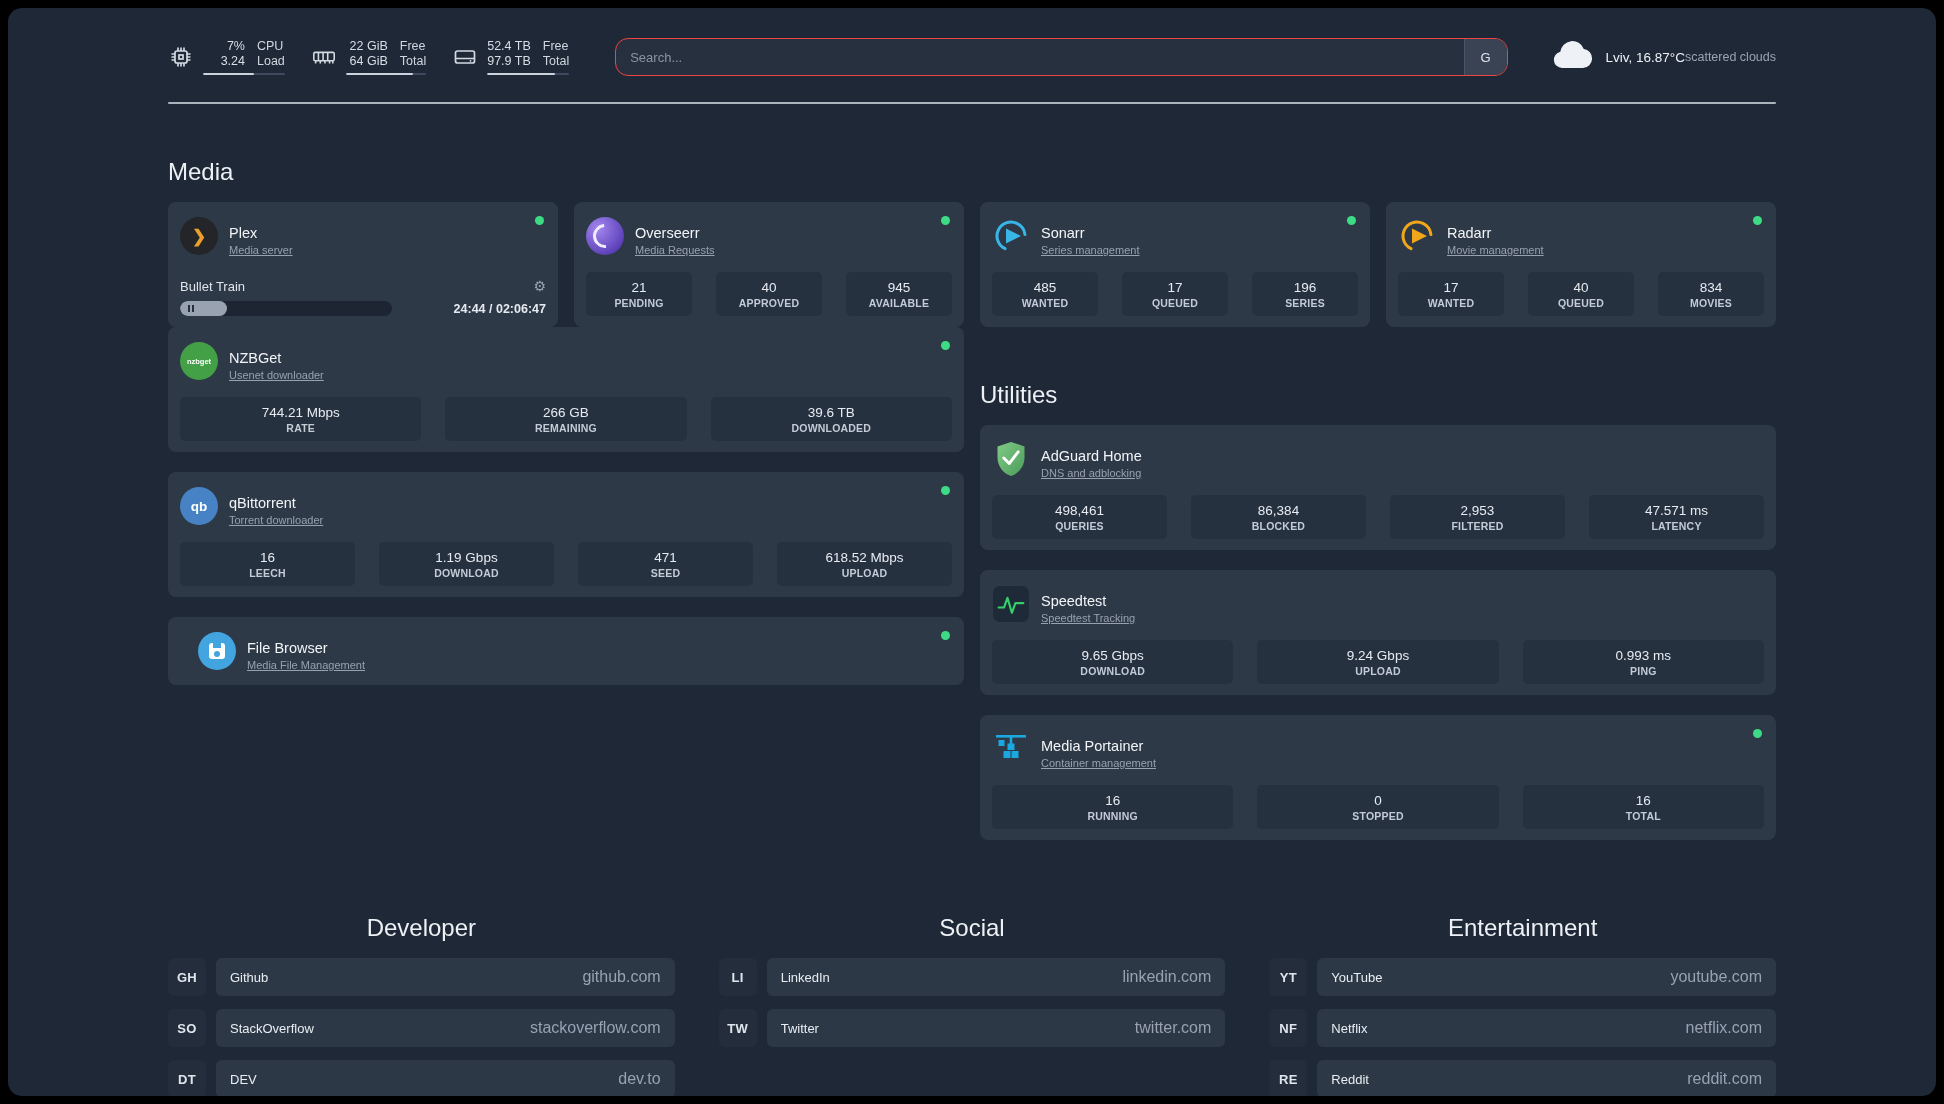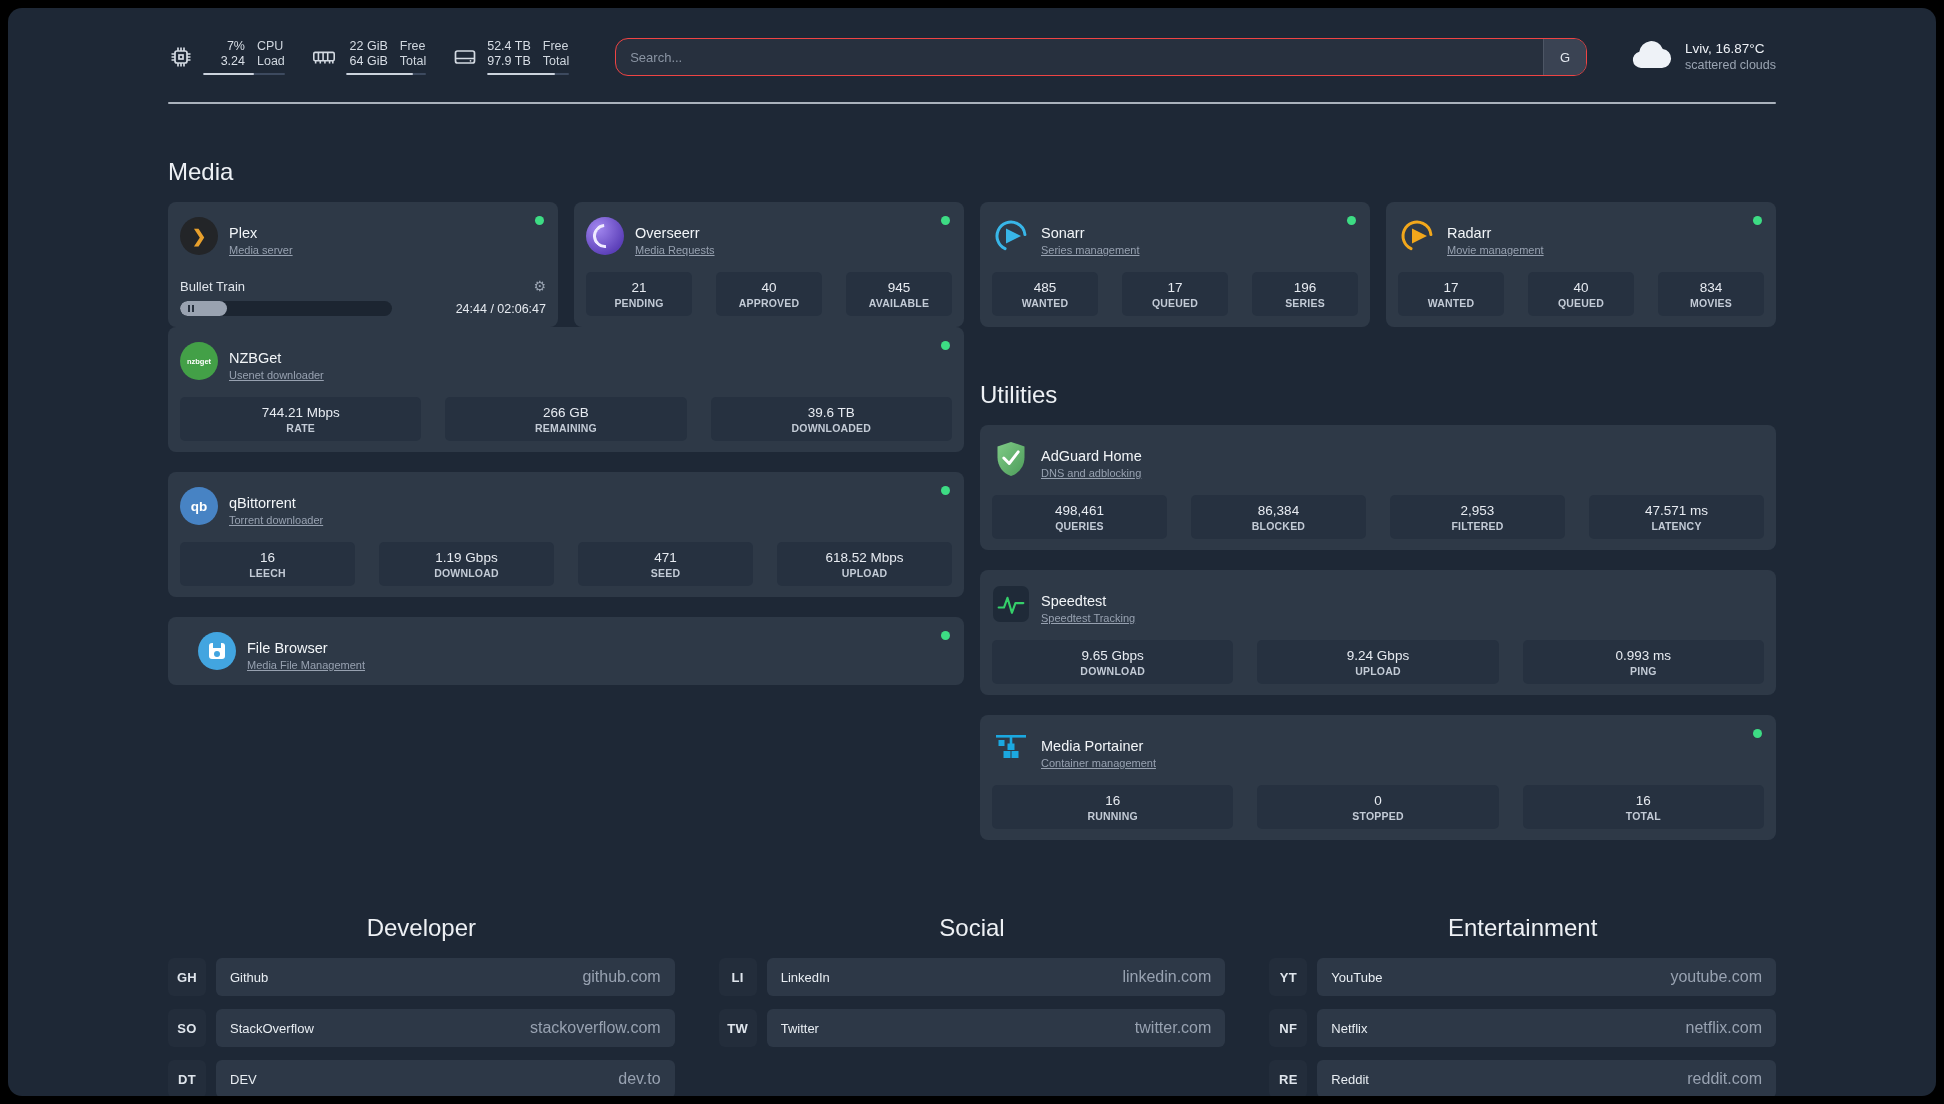--- a/index.html
+++ b/index.html
@@ -18,21 +18,21 @@
   .res-col-labels{color:#cfd6de;}
   .res-bar{margin-top:4px;height:2px;background:#3d4a5f;border-radius:2px;position:relative;overflow:hidden;}
   .res-bar-fill{position:absolute;left:0;top:0;bottom:0;background:#ccd3dd;border-radius:2px;}
 
   .search-wrap{flex:1;margin:0 42px 0 46px;display:flex;height:36px;border:1px solid #ef4444;border-radius:13px;background:#27303e;overflow:hidden;}
   .search-input{flex:1;background:transparent;border:none;outline:none;color:#dde3ea;font-size:13px;padding:0 14px;font-family:"Liberation Sans",sans-serif;}
   .search-input::placeholder{color:#8a94a3;}
   .search-provider{width:42px;display:flex;align-items:center;justify-content:center;background:#3a4353;border-left:1px solid #4d5665;color:#e2e7ee;font-size:13px;cursor:pointer;}
 
   .weather{display:flex;align-items:center;gap:12px;}
-  .weather-text{display:flex;flex-direction:column;line-height:17px;}
+  .weather-text{display:flex;flex-direction:row;line-height:17px;}
   .weather-loc{color:#eef1f6;font-size:13.5px;}
   .weather-cond{color:#9aa4b2;font-size:12.5px;}
 
   .divider{margin-top:22px;height:2px;background:rgba(205,213,223,0.8);border-radius:2px;}
 
   
   .section-title{font-size:24px;color:#edf0f4;font-weight:500;margin:54px 0 16px 0;}
   .grid-media{display:grid;grid-template-columns:repeat(4,1fr);gap:16px;}
   .two-col{display:grid;grid-template-columns:1fr 1fr;gap:16px;align-items:start;}
   .col-stack{display:flex;flex-direction:column;}
@@ -56,21 +56,21 @@
 
   
   .np{margin-top:auto;padding-top:10px;}
   .np-row1{display:flex;justify-content:space-between;align-items:center;color:#dfe4eb;font-size:13px;}
   .np-gear{color:#9aa4b2;font-size:14px;cursor:pointer;}
   .np-row2{display:flex;align-items:center;margin-top:7px;}
   .np-bar{width:58%;height:15px;background:#1c2531;border-radius:8px;position:relative;overflow:hidden;}
   .np-fill{position:absolute;left:0;top:0;bottom:0;width:22%;background:#99a2b0;border-radius:8px;}
   .np-pause{position:absolute;left:8px;top:4px;width:7px;height:7px;display:flex;gap:2px;cursor:pointer;}
   .np-pause span{width:2px;height:7px;background:#26303d;display:block;}
-  .np-time{margin-left:auto;color:#e6eaf0;font-size:12.5px;font-weight:400;}
+  .np-time{margin-left:auto;color:#e6eaf0;font-size:12.5px;font-weight:700;}
 
   
   .logo-circle{width:38px;height:38px;border-radius:50%;display:flex;align-items:center;justify-content:center;}
   .logo-plex{background:#232528;color:#e8a02c;font-weight:700;font-size:17px;}
   .logo-overseerr{background:radial-gradient(circle at 32% 30%,#a287ef,#5b3fb8 75%);position:relative;}
   .logo-overseerr .swirl{width:18px;height:18px;border-radius:50%;border:3.5px solid transparent;border-left-color:#efeaff;border-bottom-color:#efeaff;transform:rotate(40deg);}
   .logo-nzbget{background:#43a047;color:#fff;font-size:7.5px;font-weight:700;}
   .logo-qb{background:#4783c4;color:#fff;font-size:13.5px;font-weight:600;}
   .logo-fb{background:#42a5e0;position:relative;}
   .logo-fb .disk{width:16px;height:16px;background:#fff;border-radius:3px;position:relative;}

